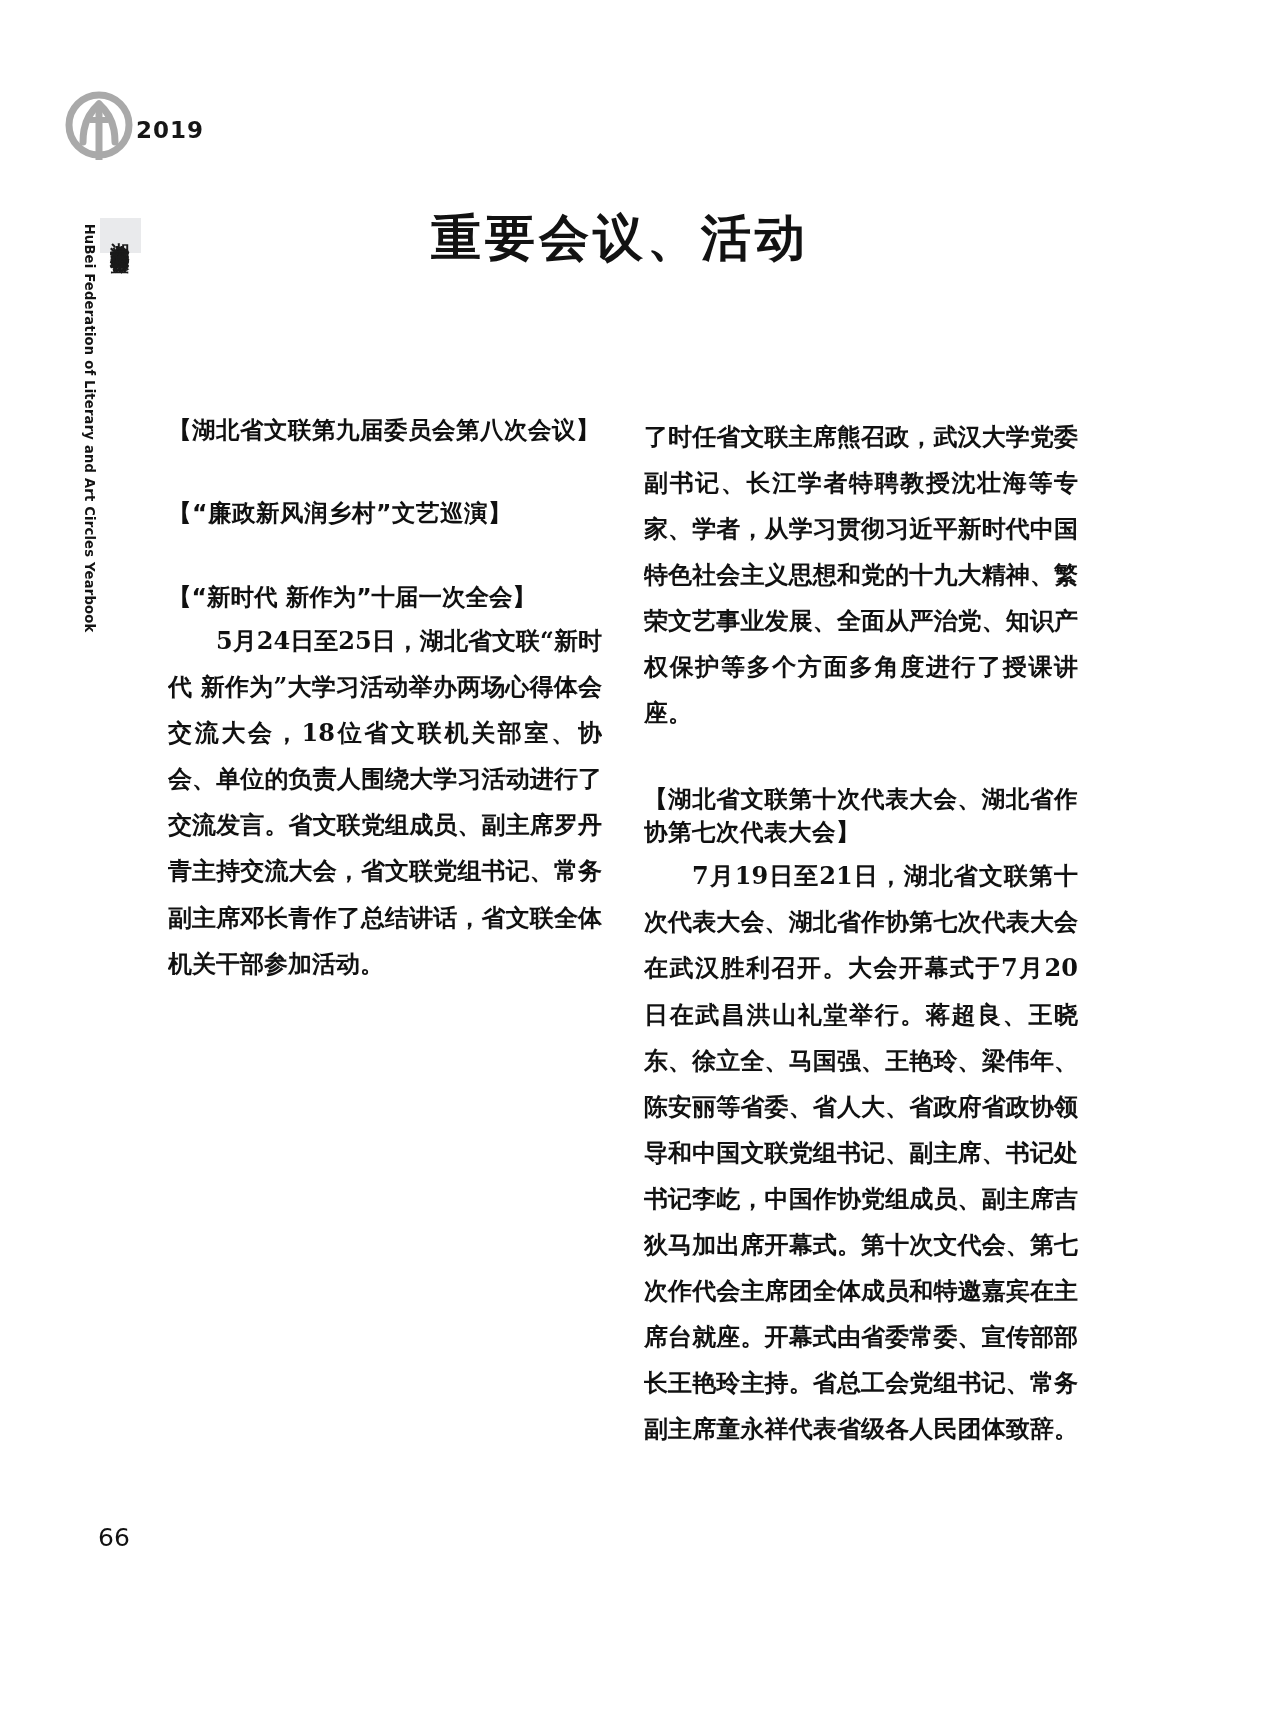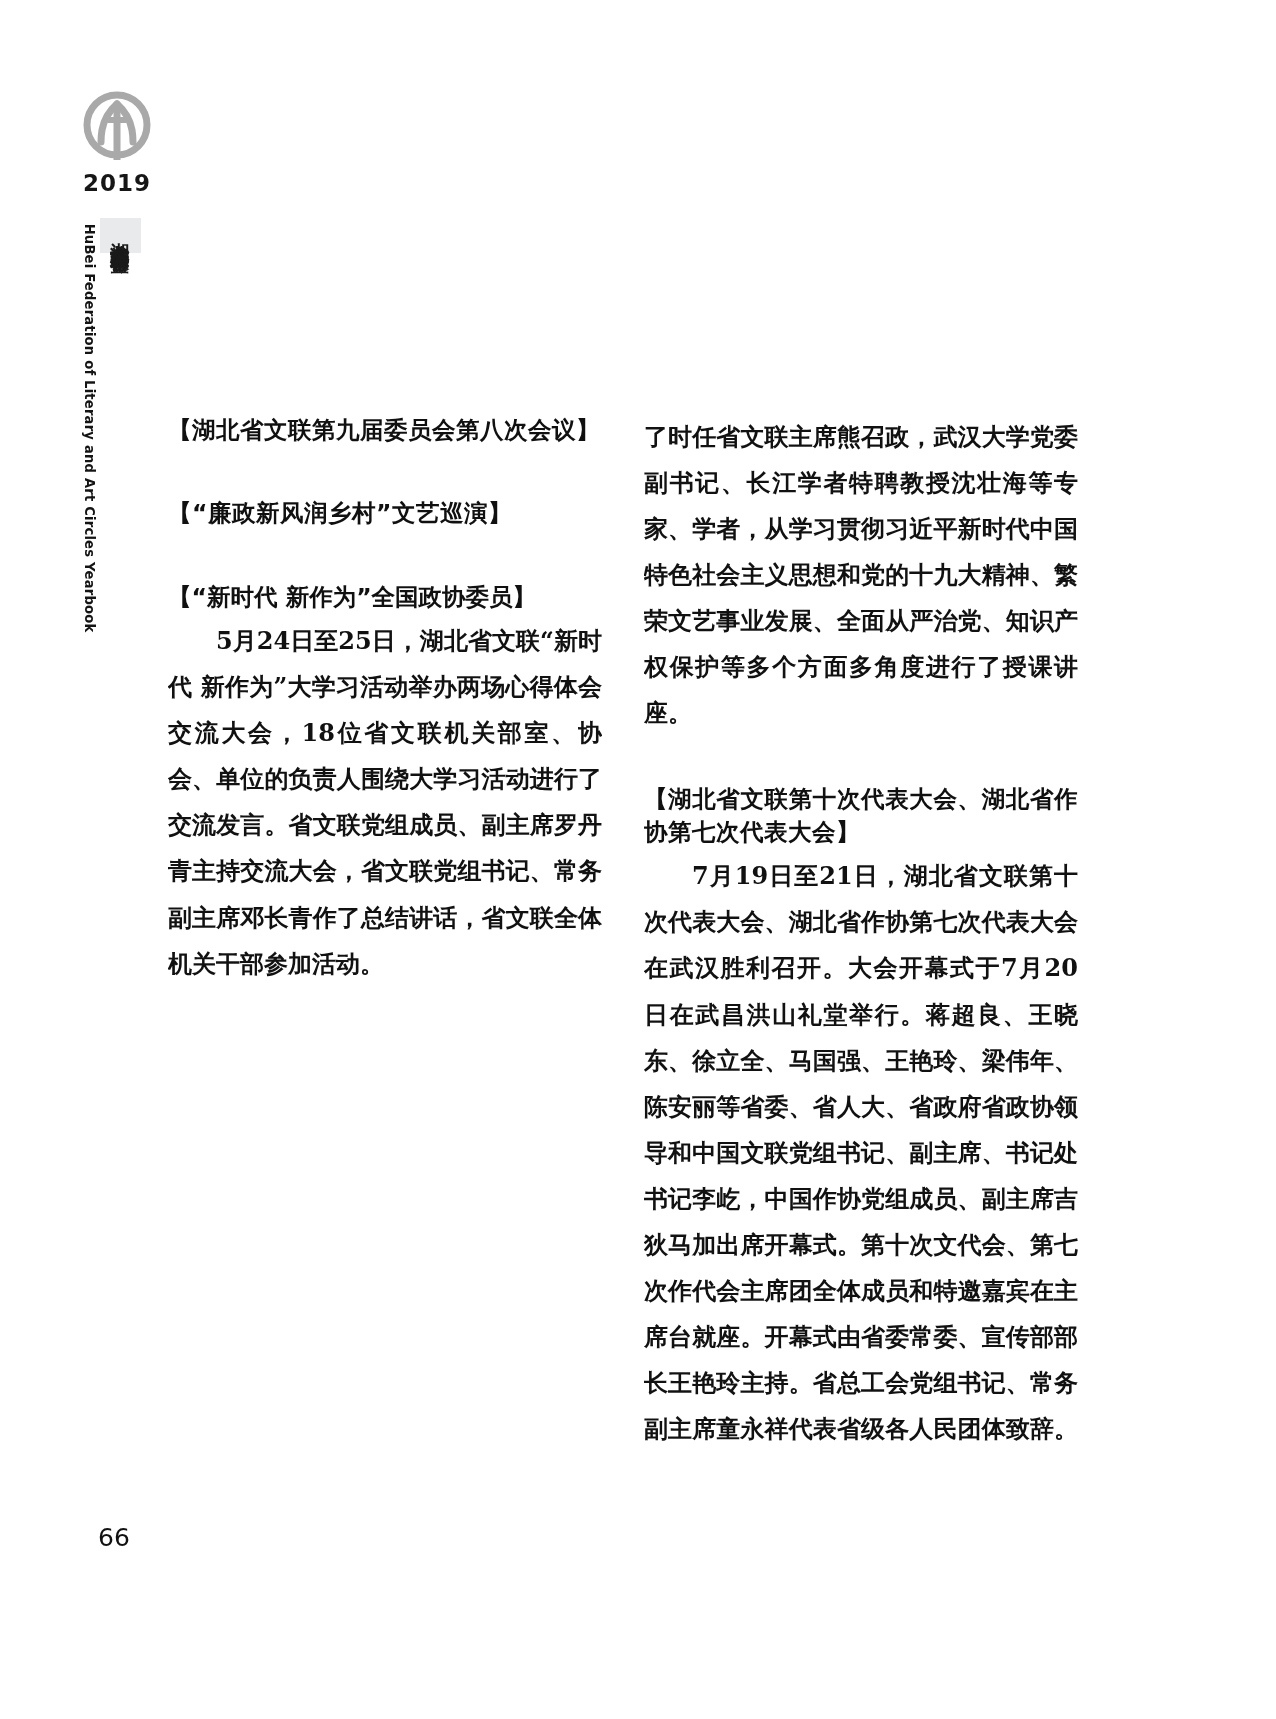--- a/index.html
+++ b/index.html
@@ -22,21 +22,21 @@
   
   .spine {
     position: absolute;
     left: 62px;
     top: 90px;
     width: 110px;
   }
   .logo-wrap {
     width: 110px;
     display: flex;
-    flex-direction: column;
+    flex-direction: row;
     align-items: center;
   }
   .logo-mark {
     width: 74px;
     height: 74px;
     position: relative;
   }
   .logo-year {
     margin-top: 6px;
     font-family: "DejaVu Sans", sans-serif;
@@ -167,33 +167,34 @@
     </div>
 
     <div class="vbar">
       <div class="vbar-cn">湖北省文学艺术界联合会年鉴</div>
       <div class="vbar-en">HuBei Federation of Literary and Art Circles Yearbook</div>
     </div>
   </div>
 
   <div class="page-number">66</div>
 
+  <div class="doc-title">重要会议、活动</div>
 
   <div class="columns">
 
     <div class="col">
       <h2 class="sec">【湖北省文联第九届委员会第八次会议】</h2>
 
       <div class="gap-lg"></div>
 
       <h2 class="sec">【“廉政新风润乡村”文艺巡演】</h2>
 
       <div class="gap-lg"></div>
 
-      <h2 class="sec tight">【“新时代 新作为”全国政协委员】</h2>
+      <h2 class="sec tight">【“新时代 新作为”十届一次全会】</h2>
       <p class="body">5月24日至25日，湖北省文联“新时代 新作为”大学习活动举办两场心得体会交流大会，18位省文联机关部室、协会、单位的负责人围绕大学习活动进行了交流发言。省文联党组成员、副主席罗丹青主持交流大会，省文联党组书记、常务副主席邓长青作了总结讲话，省文联全体机关干部参加活动。</p>
 
     </div>
 
     <div class="col">
       <p class="body noindent">了时任省文联主席熊召政，武汉大学党委副书记、长江学者特聘教授沈壮海等专家、学者，从学习贯彻习近平新时代中国特色社会主义思想和党的十九大精神、繁荣文艺事业发展、全面从严治党、知识产权保护等多个方面多角度进行了授课讲座。</p>
 
       <div class="gap-lg"></div>
 
       <h2 class="sec">【湖北省文联第十次代表大会、湖北省作协第七次代表大会】</h2>

